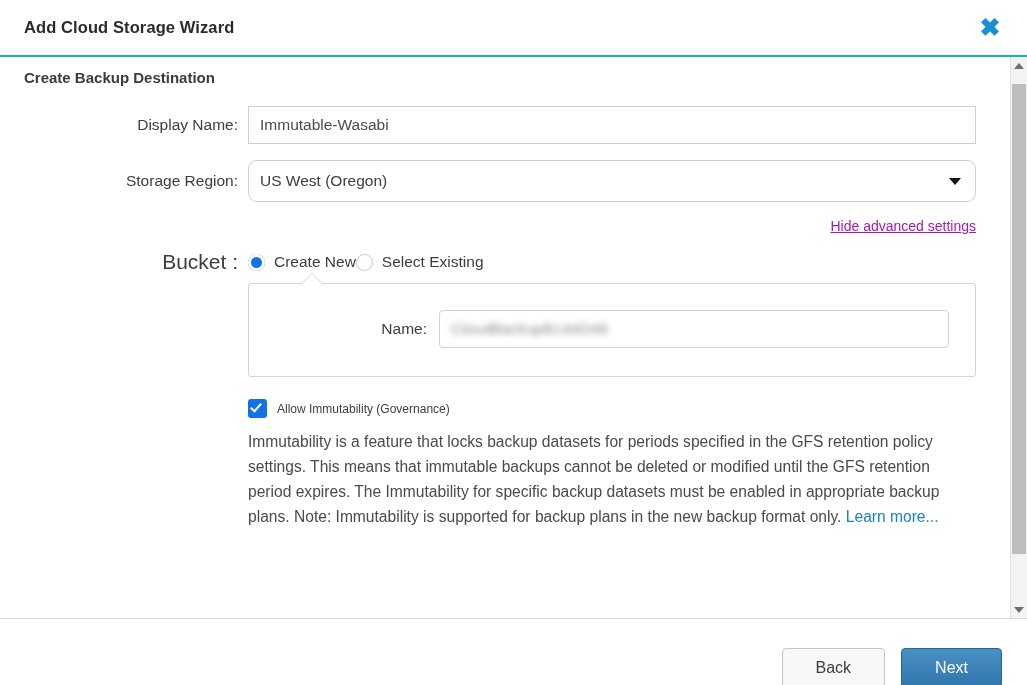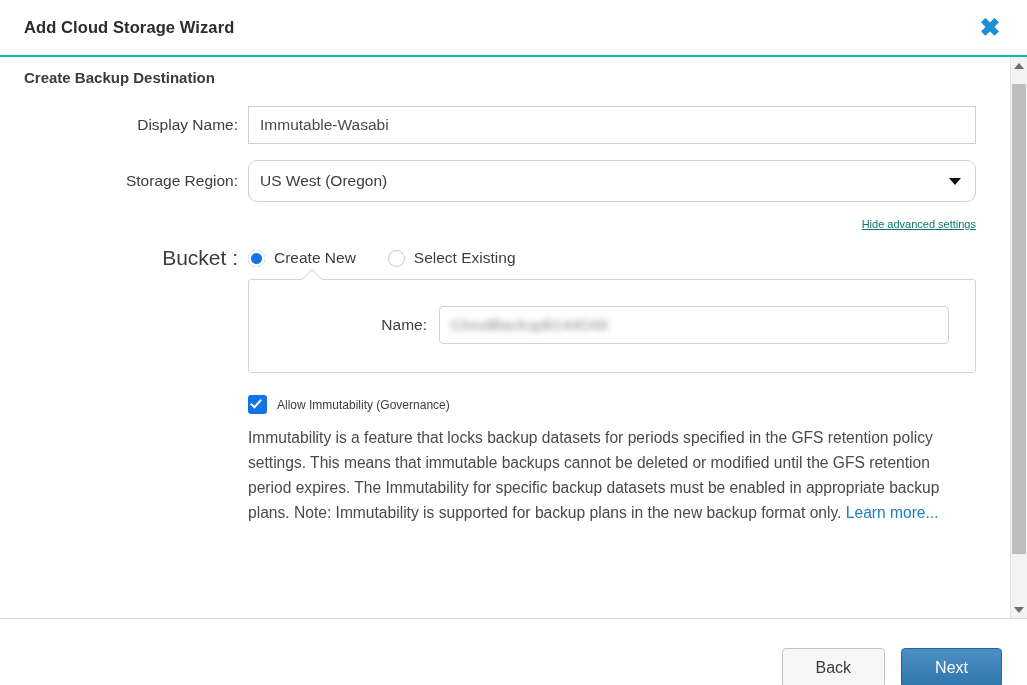--- a/index.html
+++ b/index.html
@@ -128,22 +128,22 @@
     border-right: 6px solid transparent;
     border-top: 7px solid #111;
   }
 
   .link-row {
     display: flex;
     justify-content: flex-end;
     margin: 12px 0 16px 0;
   }
   .adv-link {
-    font-size: 11px;
-    color: #0f766e;
+    font-size: 14px;
+    color: #a21caf;
     text-decoration: underline;
     cursor: pointer;
   }
 
   
   .bucket-row {
     display: flex;
     align-items: center;
     margin-bottom: 0;
   }
@@ -151,21 +151,20 @@
     width: 248px;
     text-align: right;
     padding-right: 10px;
     font-size: 21px;
     color: #3d3d3d;
   }
   .radios {
     flex: 1 1 auto;
     display: flex;
     align-items: center;
-    gap: 32px;
   }
   .radio-item {
     display: flex;
     align-items: center;
     cursor: pointer;
     gap: 9px;
   }
   .radio {
     width: 17px; height: 17px;
     border-radius: 50%;

